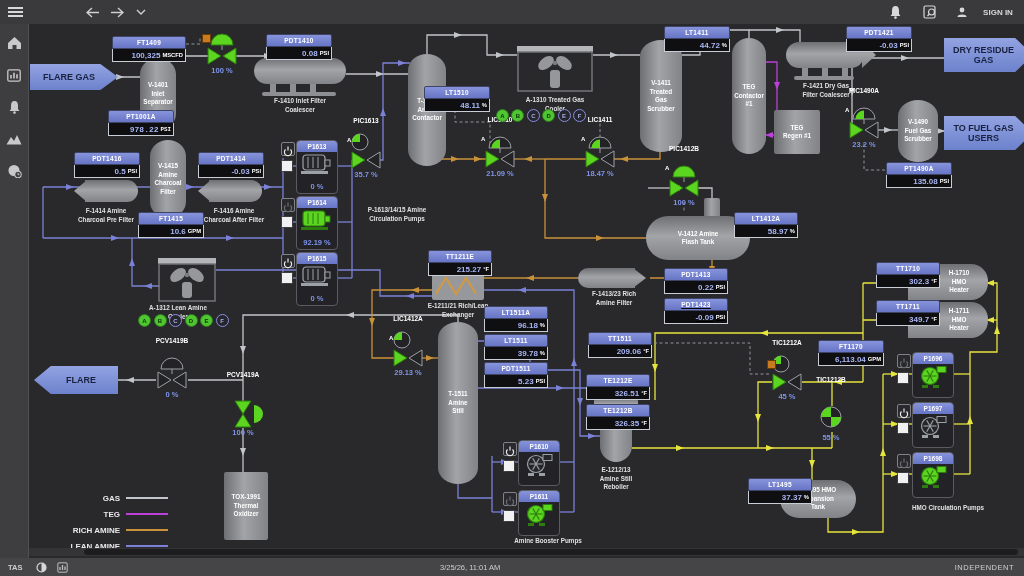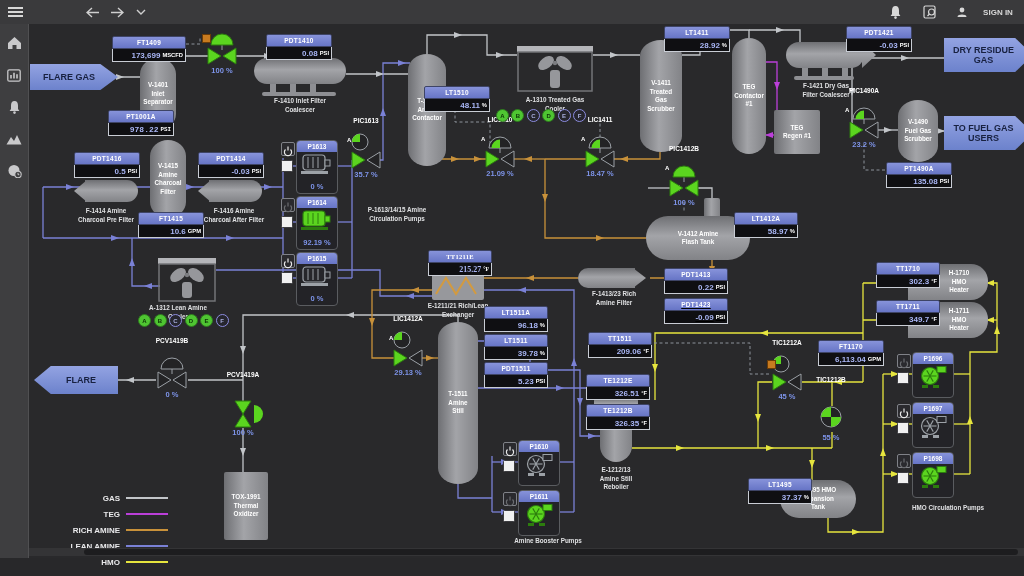--- a/index.html
+++ b/index.html
@@ -385,21 +385,21 @@
         </svg></div>
       <div class="circ on" style="position: absolute; left: 110px; top: 290px; width: 11px; height: 11px;">A</div>
       <div class="circ on" style="position: absolute; left: 125.5px; top: 290px; width: 11px; height: 11px;">B</div>
       <div class="circ off" style="position: absolute; left: 141px; top: 290px; width: 11px; height: 11px;">C</div>
       <div class="circ on" style="position: absolute; left: 156.5px; top: 290px; width: 11px; height: 11px;">D</div>
       <div class="circ on" style="position: absolute; left: 172px; top: 290px; width: 11px; height: 11px;">E</div>
       <div class="circ off" style="position: absolute; left: 187.5px; top: 290px; width: 11px; height: 11px;">F</div>
       <div class="vbox" style="position: absolute; left: 84px; top: 12px; width: 74px; height: 24px;">
         <div class="hd" style="position: relative;">FT1409</div>
         <div class="bd" style="position: relative;">
-          <div class="val" style="position: relative;">173,699</div>
+          <div class="val" style="position: relative;">100,325</div>
           <div class="unit" style="position: relative;">MSCFD</div>
         </div>
       </div>
       <div class="vbox" style="position: absolute; left: 80px; top: 86px; width: 66px; height: 24px;">
         <div class="hd" style="position: relative;">PT1001A</div>
         <div class="bd" style="position: relative; font-family: Liberation Mono, monospace;">
           <div class="val" style="position: relative;">978.22</div>
           <div class="unit" style="position: relative;">PSI</div>
         </div>
       </div>
@@ -413,21 +413,21 @@
       <div class="vbox" style="position: absolute; left: 396px; top: 62px; width: 66px; height: 24px;">
         <div class="hd" style="position: relative;">LT1510</div>
         <div class="bd" style="position: relative;">
           <div class="val" style="position: relative;">48.11</div>
           <div class="unit" style="position: relative;">%</div>
         </div>
       </div>
       <div class="vbox" style="position: absolute; left: 636px; top: 2px; width: 66px; height: 24px;">
         <div class="hd" style="position: relative;">LT1411</div>
         <div class="bd" style="position: relative;">
-          <div class="val" style="position: relative;">28.92</div>
+          <div class="val" style="position: relative;">44.72</div>
           <div class="unit" style="position: relative;">%</div>
         </div>
       </div>
       <div class="vbox" style="position: absolute; left: 818px; top: 2px; width: 66px; height: 24px;">
         <div class="hd" style="position: relative;">PDT1421</div>
         <div class="bd" style="position: relative;">
           <div class="val" style="position: relative;">-0.03</div>
           <div class="unit" style="position: relative;">PSI</div>
         </div>
       </div>
@@ -452,21 +452,21 @@
           <div class="unit" style="position: relative;">PSI</div>
         </div>
       </div>
       <div class="vbox" style="position: absolute; left: 110px; top: 188px; width: 66px; height: 24px;">
         <div class="hd" style="position: relative;">FT1415</div>
         <div class="bd" style="position: relative;">
           <div class="val" style="position: relative;">10.6</div>
           <div class="unit" style="position: relative;">GPM</div>
         </div>
       </div>
-      <div class="vbox" style="position: absolute; left: 400px; top: 226px; width: 64px; height: 24px; font-family: Liberation Serif, serif;">
+      <div class="vbox" style="position: absolute; left: 400px; top: 226px; width: 64px; height: 24px;">
         <div class="hd" style="position: relative;">TT1211E</div>
         <div class="bd" style="position: relative;">
           <div class="val" style="position: relative;">215.27</div>
           <div class="unit" style="position: relative;">°F</div>
         </div>
       </div>
       <div class="vbox" style="position: absolute; left: 456px; top: 282px; width: 64px; height: 24px;">
         <div class="hd" style="position: relative;">LT1511A</div>
         <div class="bd" style="position: relative;">
           <div class="val" style="position: relative;">96.18</div>
@@ -799,13 +799,32 @@
       <div class="legend-row">
         <span class="legend-label">HMO</span>
         <span class="legend-line" style="background: rgb(230, 229, 62);"></span>
       </div>
     </div>
 
   <div id="scrolltrack" class="abs">
       <div id="scrollthumb"></div>
     </div>
 
+  <div id="statusbar" class="abs">
+    <span style="margin-left:8px;font-weight:bold;">TAS</span>
+    <span style="margin-left:14px;display:flex;">
+      <svg width="11" height="11">
+          <circle cx="5.5" cy="5.5" r="4.5" fill="none" stroke="#d8d8d8" stroke-width="1.2"></circle>
+          <path d="M5.5 1 A4.5 4.5 0 0 1 5.5 10 Z" fill="#d8d8d8"></path>
+        </svg>
+    </span>
+    <span style="margin-left:10px;display:flex;">
+      <svg width="11" height="11">
+          <rect x="0.8" y="0.8" width="9.4" height="9.4" rx="1.2" fill="none" stroke="#bdbdbf" stroke-width="1"></rect>
+          <line x1="3" y1="8" x2="3" y2="5" stroke="#bdbdbf" stroke-width="1.3"></line>
+          <line x1="5.5" y1="8" x2="5.5" y2="3" stroke="#bdbdbf" stroke-width="1.3"></line>
+          <line x1="8" y1="8" x2="8" y2="4.5" stroke="#bdbdbf" stroke-width="1.3"></line>
+        </svg>
+    </span>
+    <span style="position:absolute;left:440px;">3/25/26, 11:01 AM</span>
+    <span style="position:absolute;right:10px;letter-spacing:.5px;">INDEPENDENT</span>
+  </div>
 </div>
 
 </body></html>

